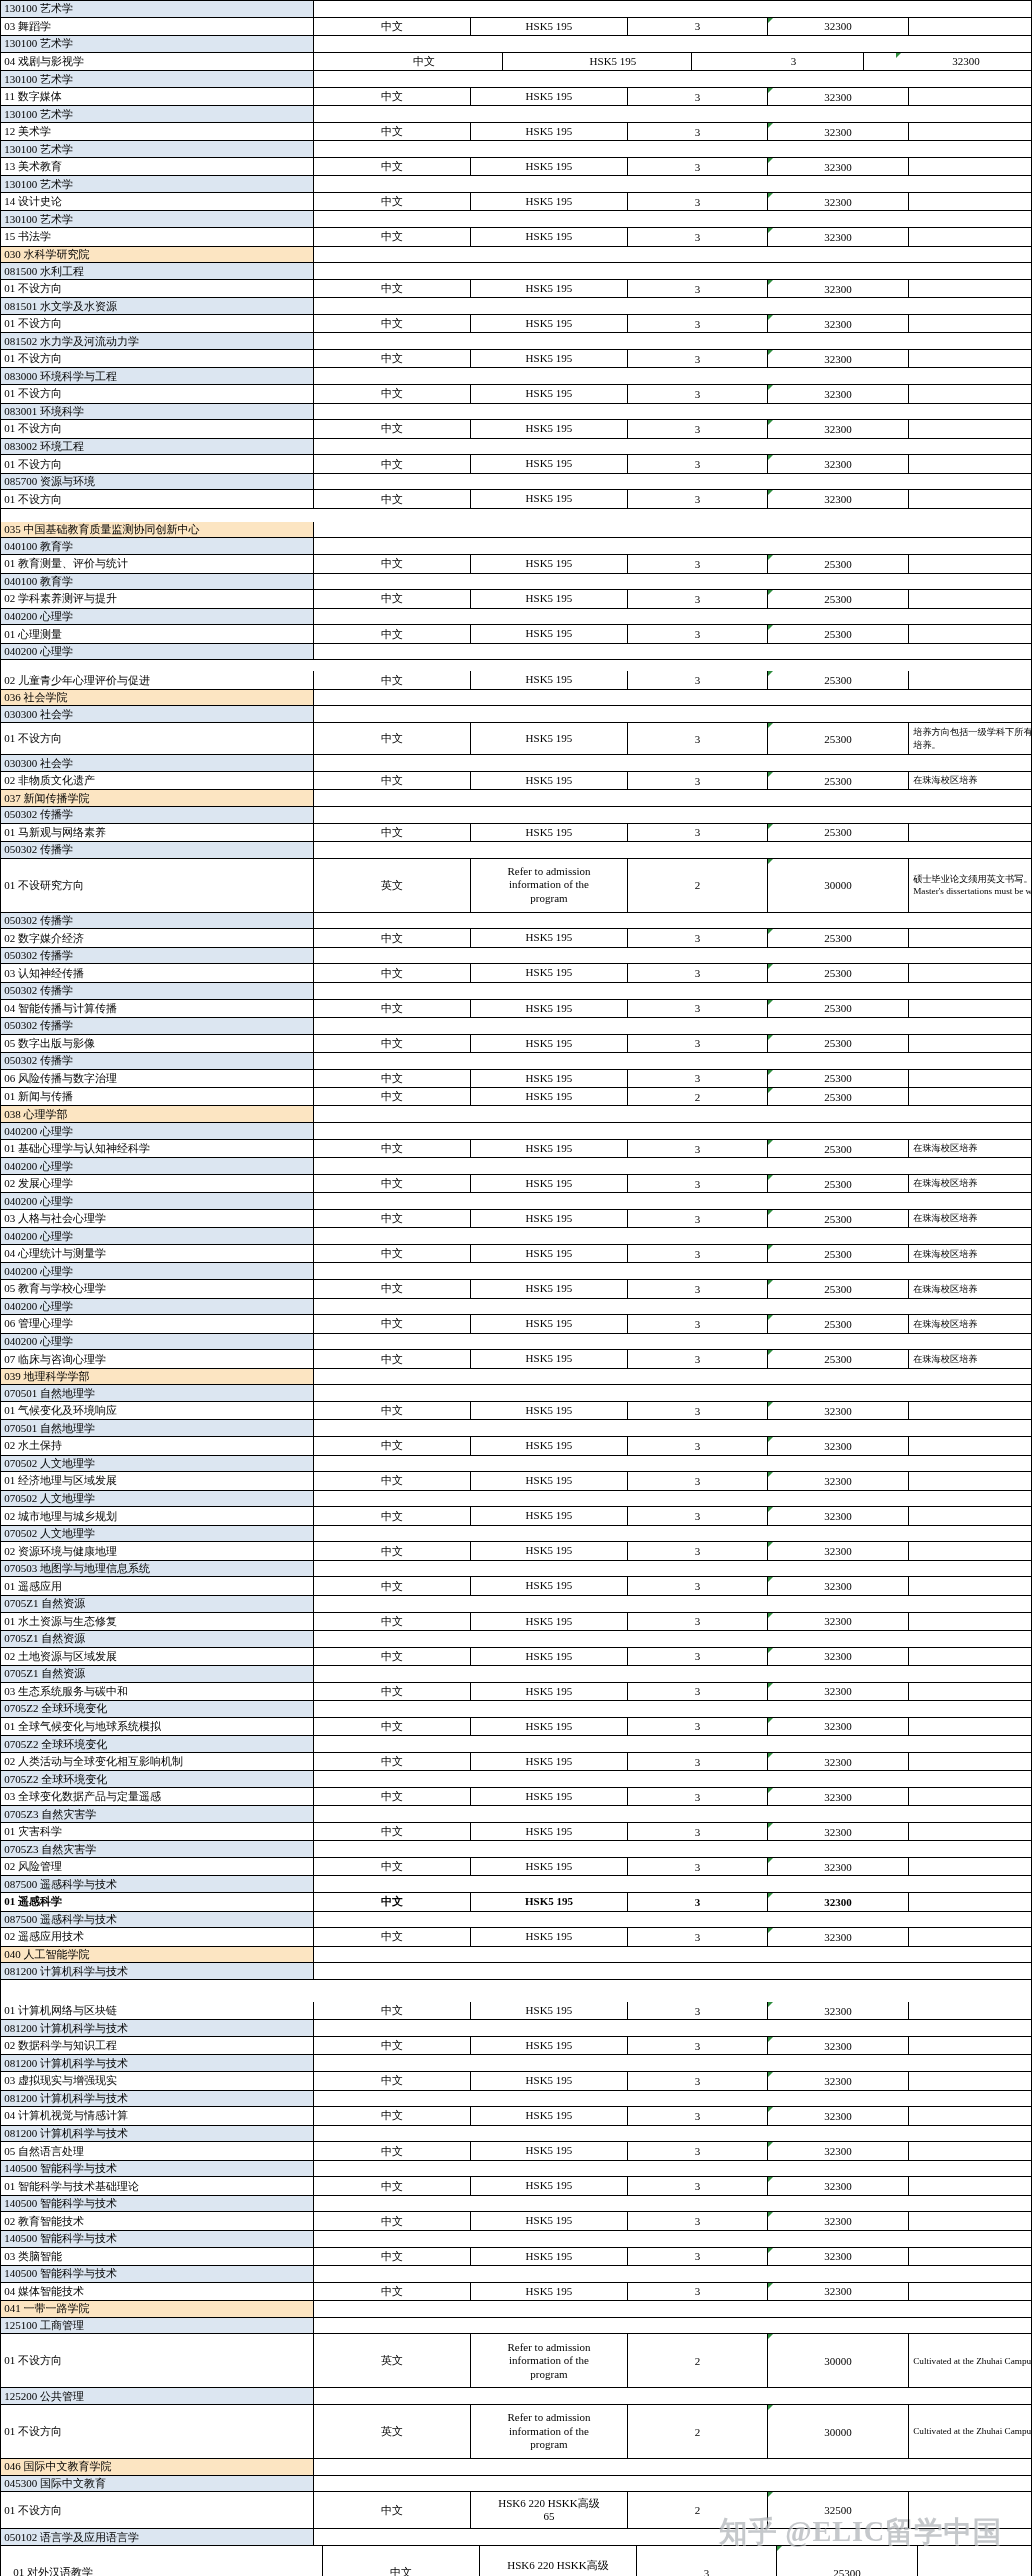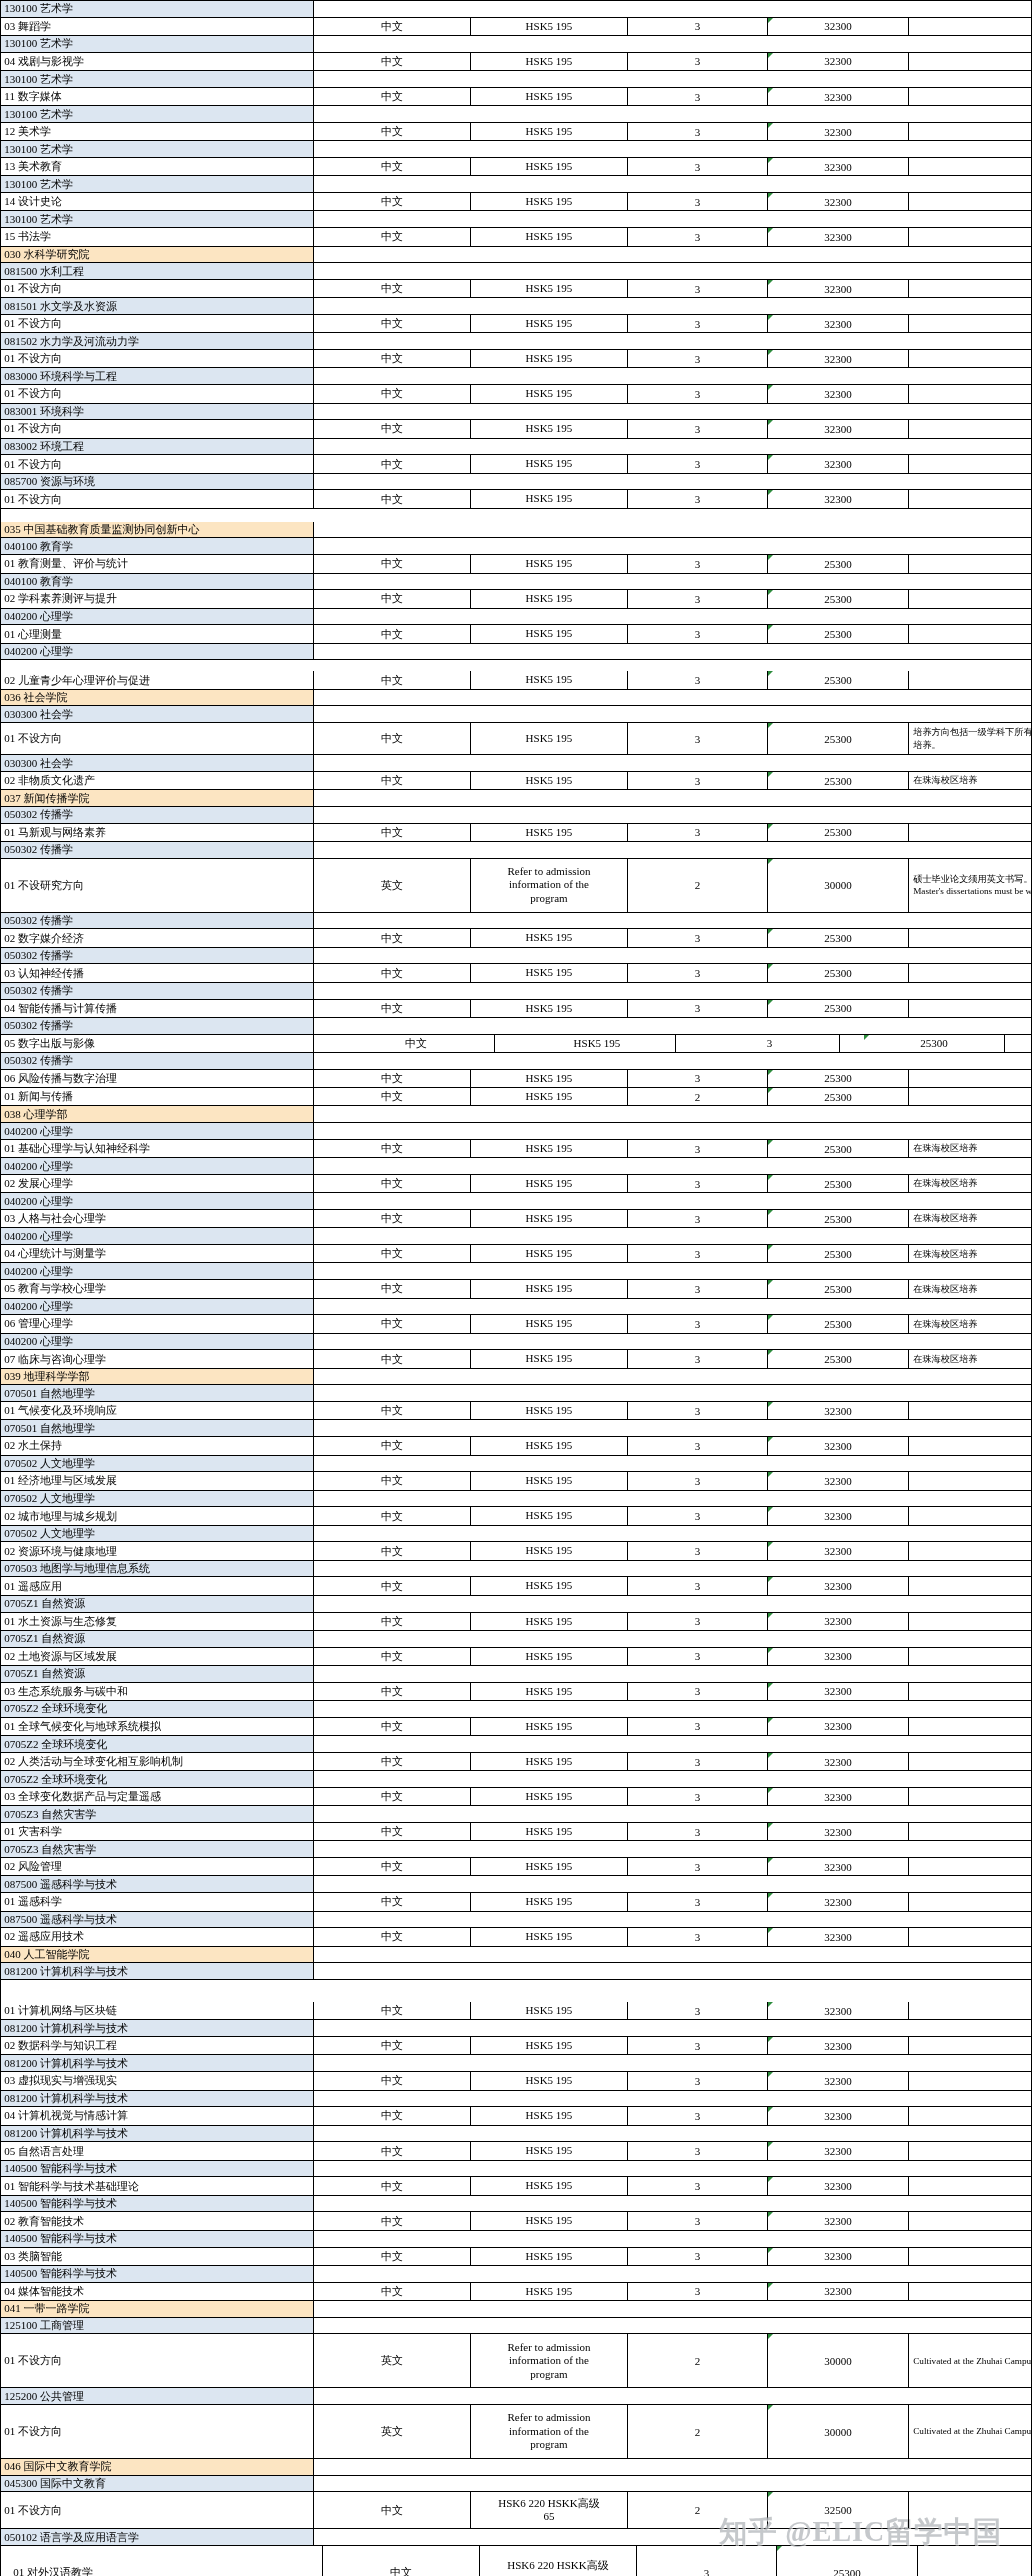--- a/index.html
+++ b/index.html
@@ -45,21 +45,21 @@
       <div class="cell c-fee">
         <span class="marker"></span>
         <span>32300</span>
       </div>
       <div class="cell c-remark"></div>
     </div>
     <div class="row row-p" style="height: 16.7px;">
       <div class="cell c-head">130100 艺术学</div>
       <div class="cell c-fill"></div>
     </div>
-    <div class="row row-d" style="height: 18.4px;">
+    <div class="row row-d" style="height: 18.4px; gap: 32px;">
       <div class="cell c-name">04 戏剧与影视学</div>
       <div class="cell c-lang">中文</div>
       <div class="cell c-hsk">
         <span class="hsk-inner">HSK5 195</span>
       </div>
       <div class="cell c-years">3</div>
       <div class="cell c-fee">
         <span class="marker"></span>
         <span>32300</span>
       </div>
@@ -470,21 +470,21 @@
       <div class="cell c-fee">
         <span class="marker"></span>
         <span>25300</span>
       </div>
       <div class="cell c-remark"></div>
     </div>
     <div class="row row-p" style="height: 16.7px;">
       <div class="cell c-head">050302 传播学</div>
       <div class="cell c-fill"></div>
     </div>
-    <div class="row row-d" style="height: 18.4px; gap: 24px;">
+    <div class="row row-d" style="height: 18.4px;">
       <div class="cell c-name">05 数字出版与影像</div>
       <div class="cell c-lang">中文</div>
       <div class="cell c-hsk">
         <span class="hsk-inner">HSK5 195</span>
       </div>
       <div class="cell c-years">3</div>
       <div class="cell c-fee">
         <span class="marker"></span>
         <span>25300</span>
       </div>
@@ -882,21 +882,21 @@
       <div class="cell c-fee">
         <span class="marker"></span>
         <span>32300</span>
       </div>
       <div class="cell c-remark"></div>
     </div>
     <div class="row row-p" style="height: 16.7px;">
       <div class="cell c-head">087500 遥感科学与技术</div>
       <div class="cell c-fill"></div>
     </div>
-    <div class="row row-d" style="height: 18.4px;">
+    <div class="row row-d" style="height: 18.4px; font-weight: bold;">
       <div class="cell c-name">01 遥感科学</div>
       <div class="cell c-lang">中文</div>
       <div class="cell c-hsk">
         <span class="hsk-inner">HSK5 195</span>
       </div>
       <div class="cell c-years">3</div>
       <div class="cell c-fee">
         <span class="marker"></span>
         <span>32300</span>
       </div>

